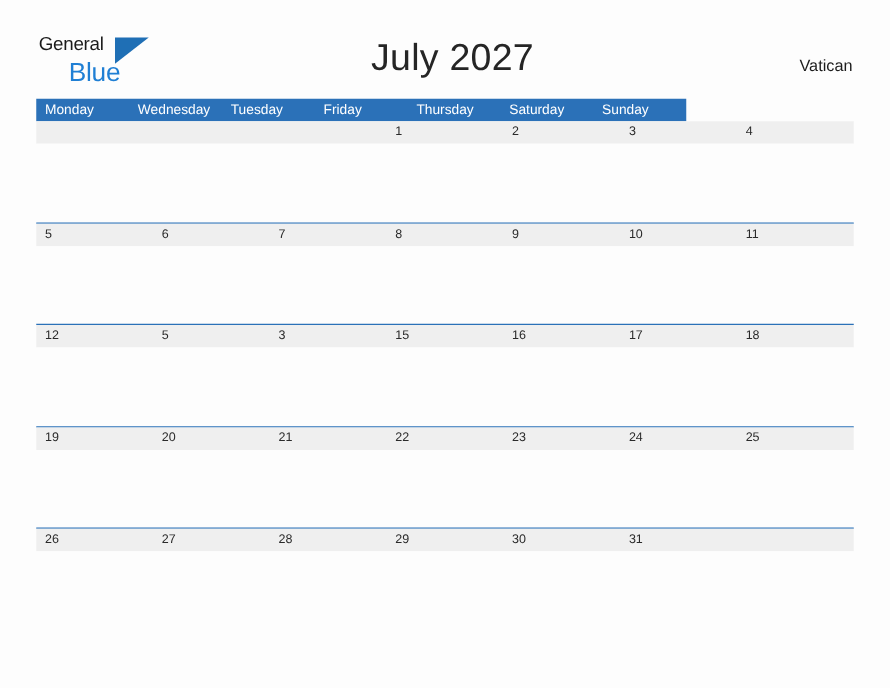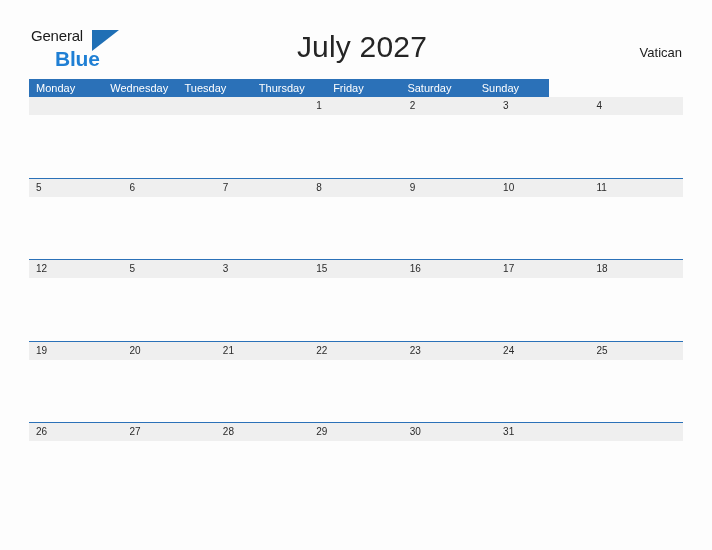--- a/index.html
+++ b/index.html
@@ -52,21 +52,20 @@
     border-bottom: 21px solid transparent;
   }
   .logo-blue {
     position: absolute;
     left: 24px;
     top: 20px;
     font-size: 21px;
     color: #1f7fd4;
     letter-spacing: -0.2px;
     font-family: "Liberation Sans", sans-serif;
-    font-weight: bold;
   }
 
   .month-title {
     position: absolute;
     left: 0;
     top: 30px;
     width: 704px;
     text-align: center;
     font-size: 30px;
     font-weight: 400;
@@ -159,22 +158,22 @@
   <div class="locale-label">Vatican</div>
 
 </div>
 
 <div class="calendar">
 
   <div class="weekday-row">
     <div class="weekday-cell">Monday</div>
     <div class="weekday-cell">Wednesday</div>
     <div class="weekday-cell">Tuesday</div>
+    <div class="weekday-cell">Friday</div>
     <div class="weekday-cell">Thursday</div>
-    <div class="weekday-cell">Friday</div>
     <div class="weekday-cell">Saturday</div>
     <div class="weekday-cell">Sunday</div>
   </div>
 
   <div class="week-row">
     <div class="date-band">
       <div class="day-cell empty"></div>
       <div class="day-cell empty"></div>
       <div class="day-cell empty"></div>
       <div class="day-cell">1</div>

